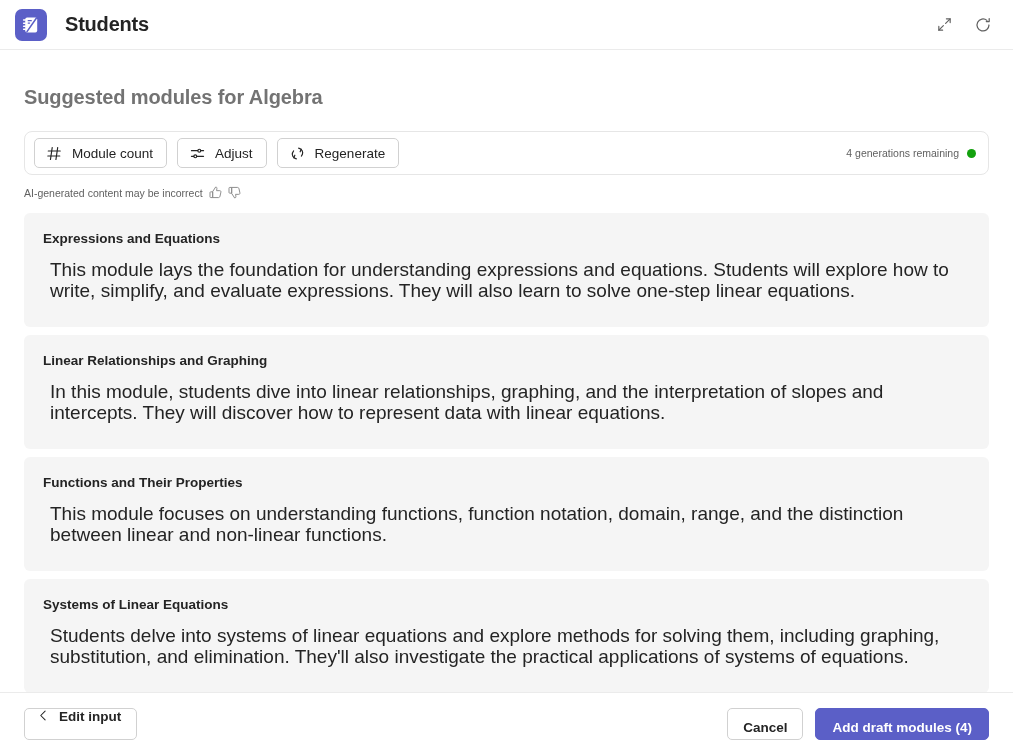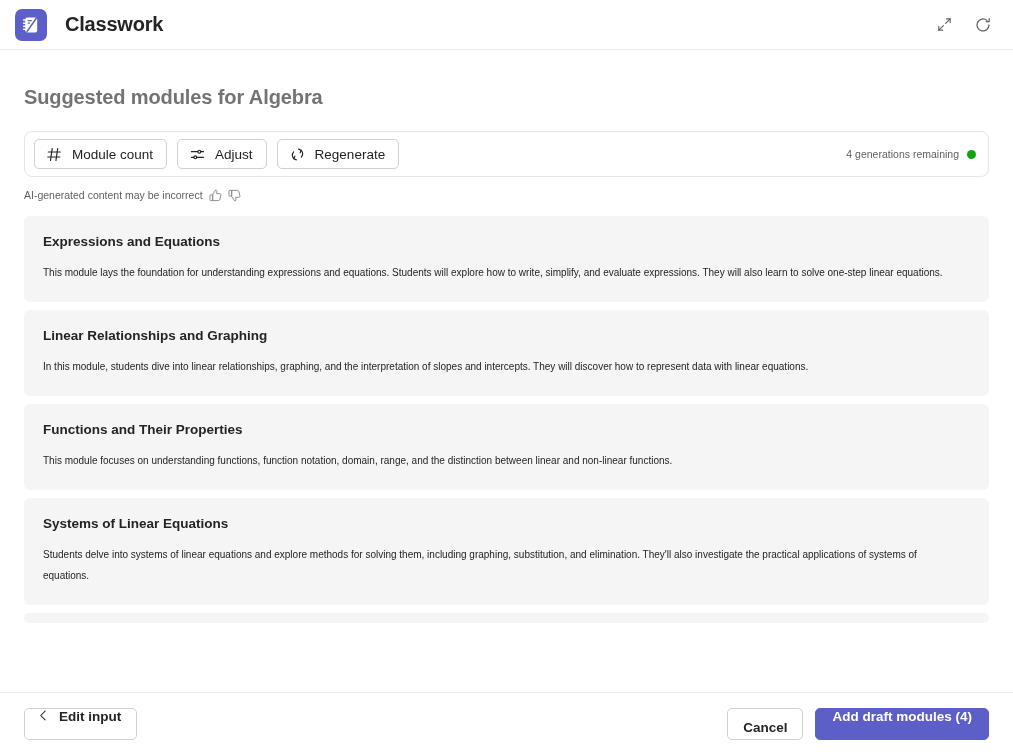--- a/index.html
+++ b/index.html
@@ -156,25 +156,25 @@
     flex: 0 0 auto;
   }
   .module-title {
     font-size: 13.5px;
     font-weight: 600;
     color: #242424;
     margin: 0 0 11px 0;
     line-height: 18px;
   }
   .module-desc {
-    font-size: 10px;
+    font-size: 19px;
     font-weight: 400;
     color: #242424;
     line-height: 21px;
-    margin: 0;
+    margin: 7px;
     max-width: 916px;
   }
   .module-card.partial {
     height: 10px;
     padding: 0;
     overflow: hidden;
   }
 
   
   .footer {
@@ -206,21 +206,21 @@
     padding: 11px 15px;
   }
   .btn-edit {
     gap: 9px;
     padding: 0 15px 0 12px;
   }
   .btn-primary {
     background: #5b5fc7;
     border: 1px solid #5b5fc7;
     color: #ffffff;
-    padding: 0 16px;
+    padding: 11px 16px;
     margin-left: 12px;
   }
 </style>
 </head>
 <body>
 
 <div class="app">
 
   <div class="header">
     <div class="app-icon">
@@ -228,21 +228,21 @@
         <rect x="4.2" y="2.6" width="12" height="14.8" rx="1.9" fill="#ffffff"></rect>
         <rect x="1.9" y="4.3" width="3.1" height="1.5" rx="0.75" fill="#ffffff"></rect>
         <rect x="1.9" y="7.4" width="3.1" height="1.5" rx="0.75" fill="#ffffff"></rect>
         <rect x="1.9" y="10.5" width="3.1" height="1.5" rx="0.75" fill="#ffffff"></rect>
         <rect x="1.9" y="13.6" width="3.1" height="1.5" rx="0.75" fill="#ffffff"></rect>
         <path d="M15.3 3.3 L6.0 16.6" stroke="#5b5fc7" stroke-width="1.5" stroke-linecap="round"></path>
         <rect x="6.6" y="5.0" width="4.3" height="1.3" rx="0.65" fill="#5b5fc7"></rect>
         <rect x="6.6" y="7.4" width="2.6" height="1.3" rx="0.65" fill="#5b5fc7"></rect>
       </svg>
     </div>
-    <div class="app-title">Classwork</div>
+    <div class="app-title">Students</div>
     <div class="header-spacer"></div>
     <button class="header-btn" title="Expand">
       <svg width="17" height="17" viewBox="0 0 18 18" fill="none" aria-hidden="true">
         <path d="M11 3 H15 V7" stroke="currentColor" stroke-width="1.25" stroke-linecap="round" stroke-linejoin="round"></path>
         <path d="M7 15 H3 V11" stroke="currentColor" stroke-width="1.25" stroke-linecap="round" stroke-linejoin="round"></path>
         <path d="M15 3 L10.2 7.8" stroke="currentColor" stroke-width="1.25" stroke-linecap="round"></path>
         <path d="M3 15 L7.8 10.2" stroke="currentColor" stroke-width="1.25" stroke-linecap="round"></path>
       </svg>
     </button>
     <button class="header-btn" title="Refresh">

